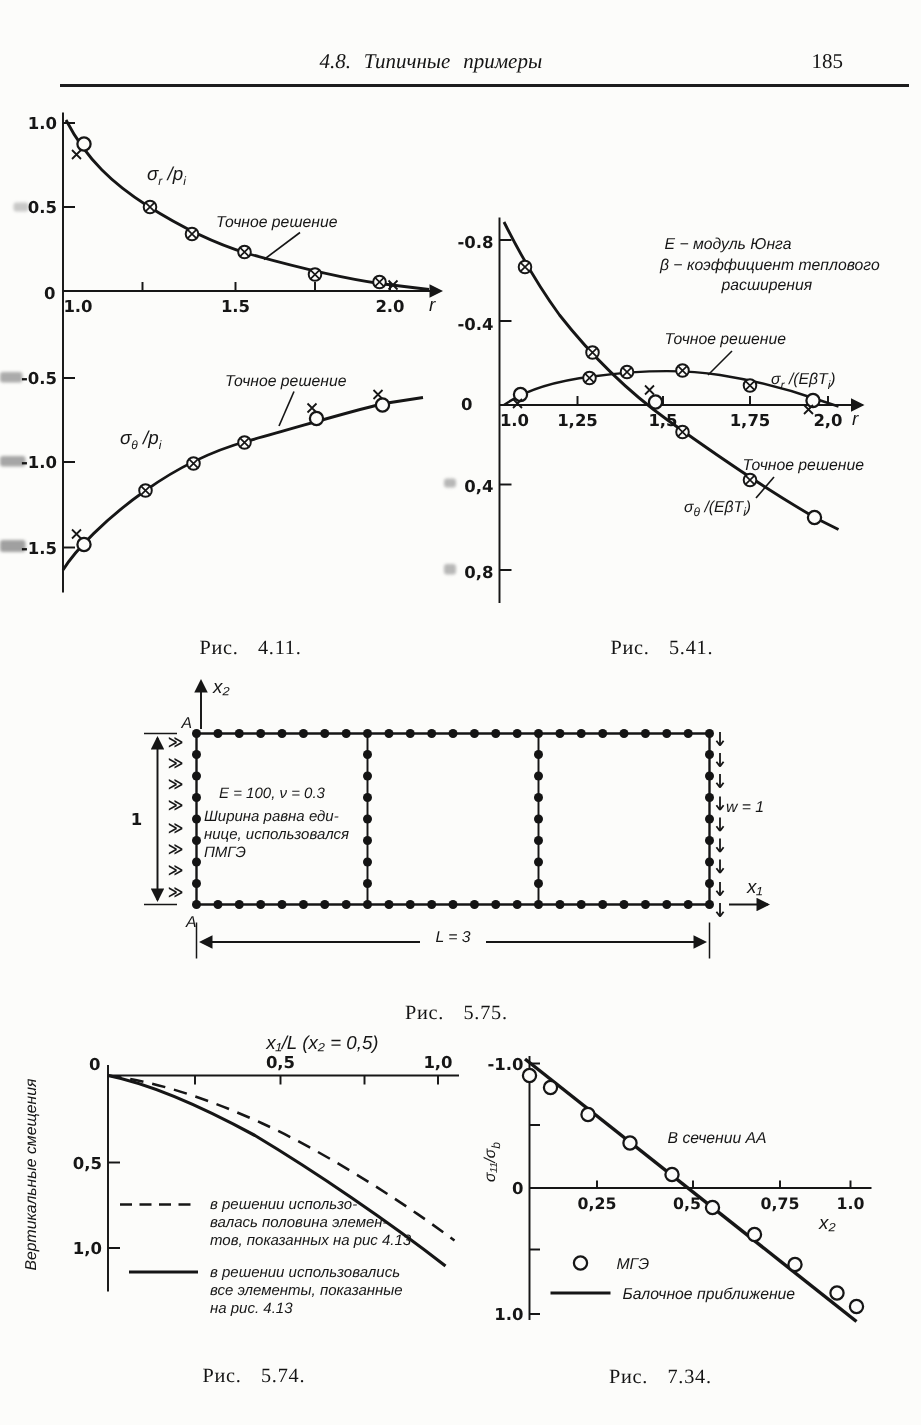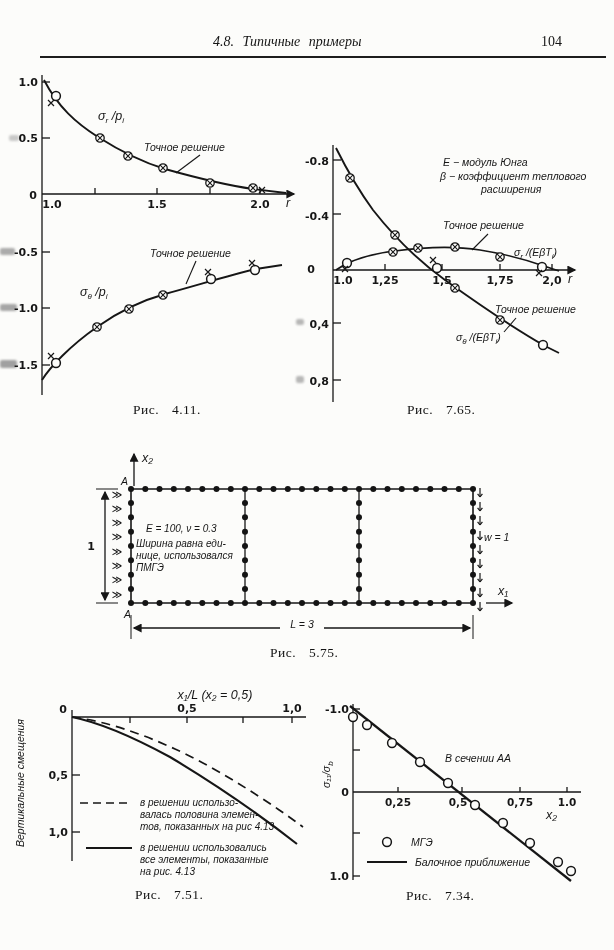--- a/index.html
+++ b/index.html
@@ -7,21 +7,21 @@
         font-family:"Liberation Serif",serif;color:#141414;}
   .fig{position:absolute;overflow:visible;}
   svg text{fill:#161616;}
   .tick{font:600 11px "DejaVu Sans",sans-serif;}
   .tick-sm{font:600 10.5px "DejaVu Sans",sans-serif;}
   .lbl{font:italic 10.5px "Liberation Sans",sans-serif;}
   .lbl-sm{font:italic 10px "Liberation Sans",sans-serif;}
   .lbl-big{font:italic 12.5px "Liberation Sans",sans-serif;}
   .sub{font-size:8px;}
   .sup-glyph{font:700 10px "DejaVu Sans",sans-serif;}
-  .cap{position:absolute;font:13.5px "Liberation Serif",serif;word-spacing:9px;letter-spacing:0.5px;}
+  .cap{position:absolute;font:13.5px "Liberation Serif",serif;word-spacing:9px;letter-spacing:0.5px;margin-top:22px;}
   .hdr-title{position:absolute;font:italic 14px "Liberation Serif",serif;word-spacing:5px;}
   .hdr-num{position:absolute;font:14px "Liberation Serif",serif;}
   .rule{position:absolute;background:#1d1d1d;height:2px;}
   .smudge{position:absolute;background:#8a8a8a;filter:blur(1px);border-radius:2px;}
   .curve{fill:none;stroke:#161616;}
   .axis{stroke:#161616;stroke-width:1.3;}
   .ptr{stroke:#161616;stroke-width:1.1;}
 </style>
 </head>
 <body>
@@ -45,21 +45,21 @@
         </g>
       <circle id="nd" r="3" fill="#141414"></circle>
       <g id="ld" stroke="#161616" stroke-width="1.2" fill="none">
         <path d="M0,-4 L0,5"></path>
           <path d="M0,5 L-2.4,1.8 M0,5 L2.4,1.8"></path>
       </g>
     </defs>
   </svg>
 
   <div class="hdr-title" style="left:213px;top:34px">4.8. Типичные примеры</div>
-  <div class="hdr-num" style="left:541px;top:34px">104</div>
+  <div class="hdr-num" style="left:541px;top:34px">185</div>
   <div class="rule" style="left:40px;top:56px;width:566px"></div>
 
   <div class="smudge" style="left:9px;top:135px;width:10px;height:6px;opacity:.45"></div>
   <div class="smudge" style="left:0px;top:248px;width:15px;height:7px;opacity:.7"></div>
   <div class="smudge" style="left:0px;top:304px;width:17px;height:7px;opacity:.75"></div>
   <div class="smudge" style="left:0px;top:360px;width:17px;height:8px;opacity:.8"></div>
   <div class="smudge" style="left:296px;top:319px;width:8px;height:6px;opacity:.6"></div>
   <div class="smudge" style="left:296px;top:376px;width:8px;height:7px;opacity:.6"></div>
 
   <svg class="fig" style="left:0;top:65px" width="312" height="345">
@@ -179,21 +179,21 @@
     </g>
     <text class="lbl" x="148" y="89">Точное решение</text>
     <line class="ptr" x1="193" y1="94" x2="177" y2="110"></line>
     <text class="lbl" x="219" y="116"><tspan>σ</tspan><tspan class="sub" dy="3">r</tspan><tspan dy="-3"> /(EβT</tspan><tspan class="sub" dy="3">i</tspan><tspan dy="-3">)</tspan></text>
     <text class="lbl" x="200" y="173">Точное решение</text>
     <line class="ptr" x1="221" y1="178" x2="209" y2="192"></line>
     <text class="lbl" x="161" y="201"><tspan>σ</tspan><tspan class="sub" dy="3">θ</tspan><tspan dy="-3"> /(EβT</tspan><tspan class="sub" dy="3">i</tspan><tspan dy="-3">)</tspan></text>
   </svg>
 
   <div class="cap" style="left:133px;top:402px">Рис. 4.11.</div>
-  <div class="cap" style="left:407px;top:402px">Рис. 7.65.</div>
+  <div class="cap" style="left:407px;top:402px">Рис. 5.41.</div>
 
   <svg class="fig" style="left:60px;top:440px" width="500" height="210">
     <g stroke="#161616" stroke-width="1.6">
       <line x1="71" y1="49" x2="413" y2="49"></line>
       <line x1="71" y1="163" x2="413" y2="163"></line>
       <line x1="71" y1="49" x2="71" y2="163"></line>
       <line x1="413" y1="49" x2="413" y2="163"></line>
       <line x1="185" y1="49" x2="185" y2="163" stroke-width="1.3"></line>
       <line x1="299" y1="49" x2="299" y2="163" stroke-width="1.3"></line>
     </g>
@@ -413,16 +413,16 @@
     </g>
     <text class="lbl" x="130" y="72">В сечении АА</text>
     <g>
       <use href="#m-o" x="72" y="152"></use>
       <text class="lbl" x="96" y="156">МГЭ</text>
       <line x1="52" y1="172" x2="92" y2="172" stroke="#161616" stroke-width="2"></line>
       <text class="lbl" x="100" y="176">Балочное приближение</text>
     </g>
   </svg>
 
-  <div class="cap" style="left:135px;top:887px">Рис. 7.51.</div>
+  <div class="cap" style="left:135px;top:887px">Рис. 5.74.</div>
   <div class="cap" style="left:406px;top:888px">Рис. 7.34.</div>
 
 </div>
 
 </body></html>

